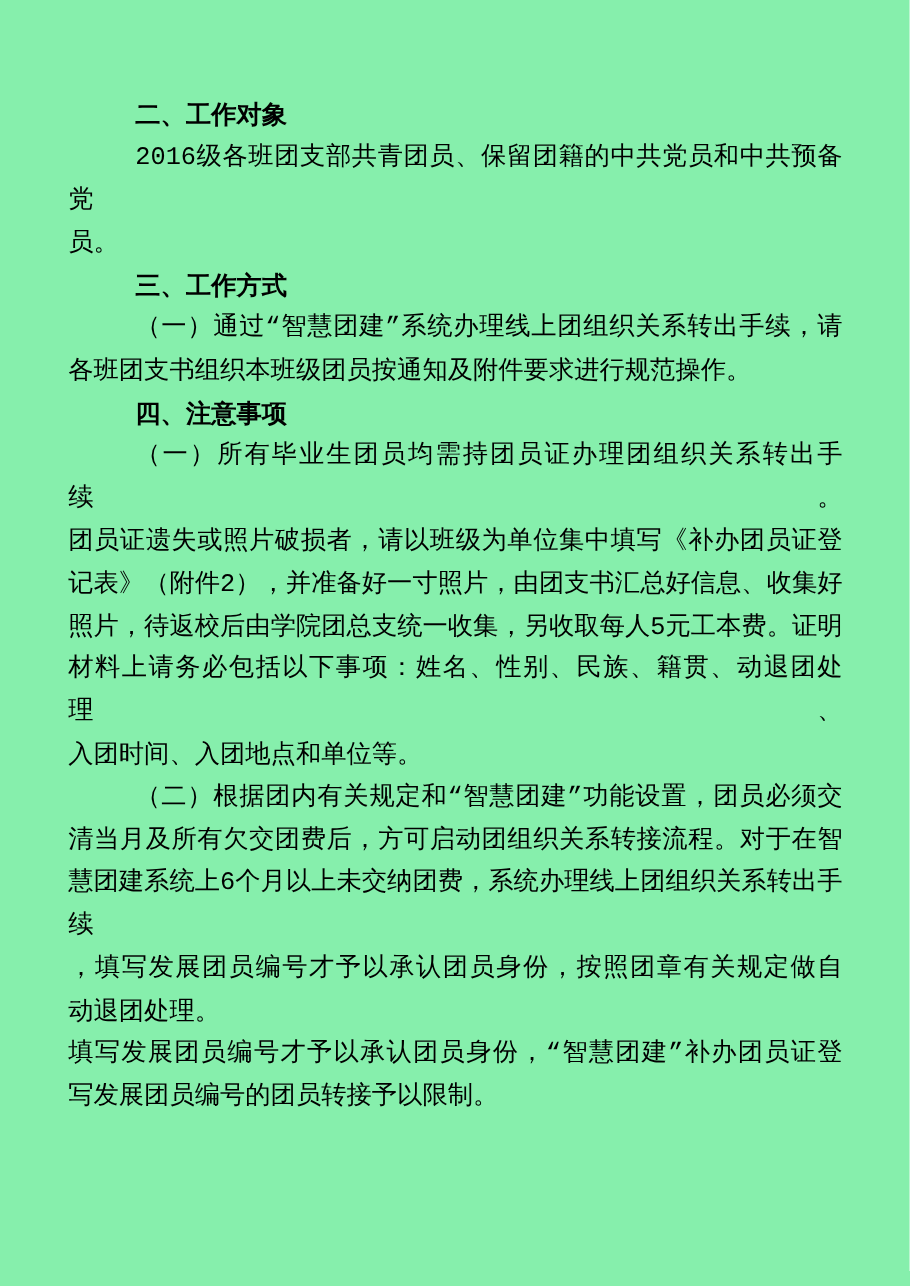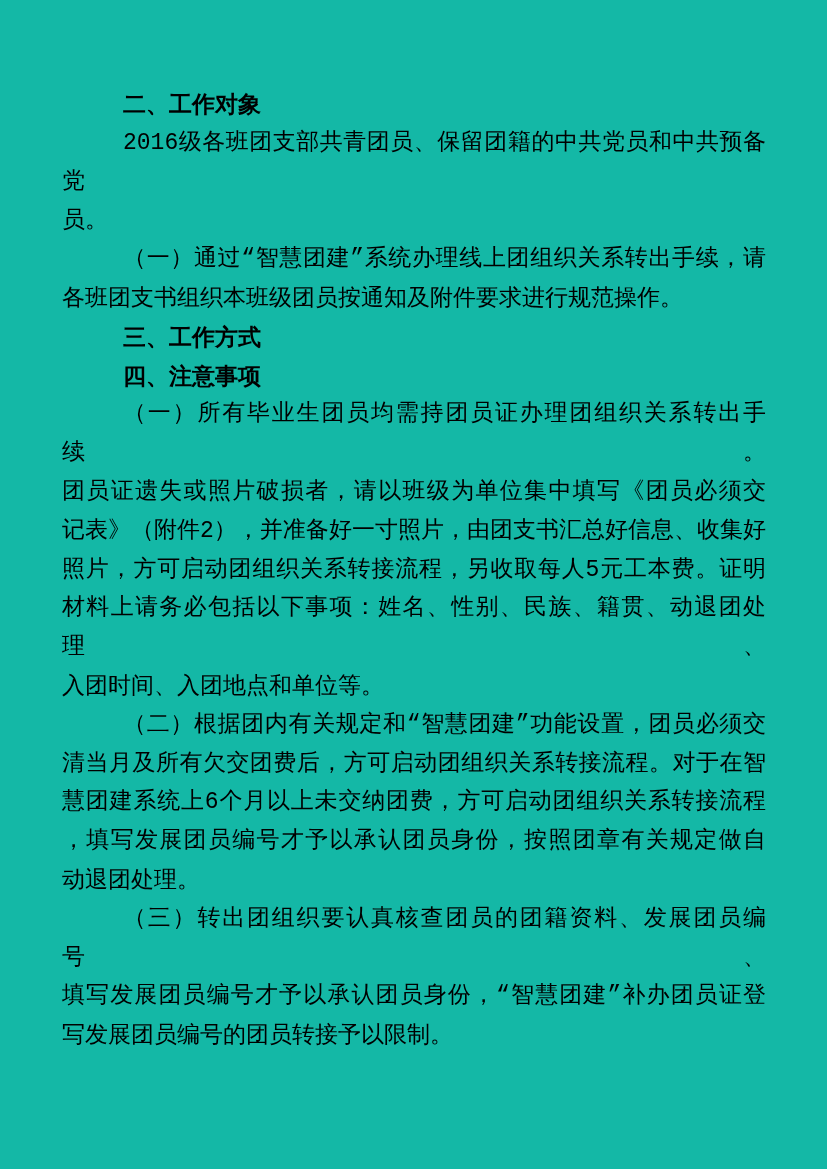--- a/index.html
+++ b/index.html
@@ -40,53 +40,52 @@
     text-indent: 61px;
   }
   .block.heading .line {
     font-family: "Liberation Sans", "DejaVu Sans", sans-serif;
     font-weight: 700;
   }
 </style>
 </head>
 <body>
 
-<div class="page" style="background: #14b8a6;">
+<div class="page" style="background: #86efac;">
   <div class="doc" style="color: rgb(0, 0, 0);">
       <div class="block heading">
         <div class="line first">二、工作对象</div>
       </div>
       <div class="block paragraph">
         <div class="line first just">2016级各班团支部共青团员、保留团籍的中共党员和中共预备党</div>
         <div class="line">员。</div>
       </div>
+      <div class="block heading">
+        <div class="line first">三、工作方式</div>
+      </div>
       <div class="block paragraph">
         <div class="line first just">（一）通过“智慧团建”系统办理线上团组织关系转出手续，请</div>
         <div class="line">各班团支书组织本班级团员按通知及附件要求进行规范操作。</div>
-      </div>
-      <div class="block heading">
-        <div class="line first">三、工作方式</div>
       </div>
       <div class="block heading">
         <div class="line first">四、注意事项</div>
       </div>
       <div class="block paragraph">
         <div class="line first just">（一）所有毕业生团员均需持团员证办理团组织关系转出手续。</div>
-        <div class="line just">团员证遗失或照片破损者，请以班级为单位集中填写《团员必须交</div>
+        <div class="line just">团员证遗失或照片破损者，请以班级为单位集中填写《补办团员证登</div>
         <div class="line just">记表》（附件2），并准备好一寸照片，由团支书汇总好信息、收集好</div>
-        <div class="line just">照片，方可启动团组织关系转接流程，另收取每人5元工本费。证明</div>
+        <div class="line just">照片，待返校后由学院团总支统一收集，另收取每人5元工本费。证明</div>
         <div class="line just">材料上请务必包括以下事项：姓名、性别、民族、籍贯、动退团处理、</div>
         <div class="line">入团时间、入团地点和单位等。</div>
       </div>
       <div class="block paragraph">
         <div class="line first just">（二）根据团内有关规定和“智慧团建”功能设置，团员必须交</div>
         <div class="line just">清当月及所有欠交团费后，方可启动团组织关系转接流程。对于在智</div>
-        <div class="line just">慧团建系统上6个月以上未交纳团费，方可启动团组织关系转接流程</div>
+        <div class="line just">慧团建系统上6个月以上未交纳团费，系统办理线上团组织关系转出手续</div>
         <div class="line just">，填写发展团员编号才予以承认团员身份，按照团章有关规定做自</div>
         <div class="line">动退团处理。</div>
       </div>
       <div class="block paragraph">
-        <div class="line first just">（三）转出团组织要认真核查团员的团籍资料、发展团员编号、</div>
         <div class="line just">填写发展团员编号才予以承认团员身份，“智慧团建”补办团员证登</div>
         <div class="line">写发展团员编号的团员转接予以限制。</div>
       </div>
     </div>
 </div>
 
 </body></html>

